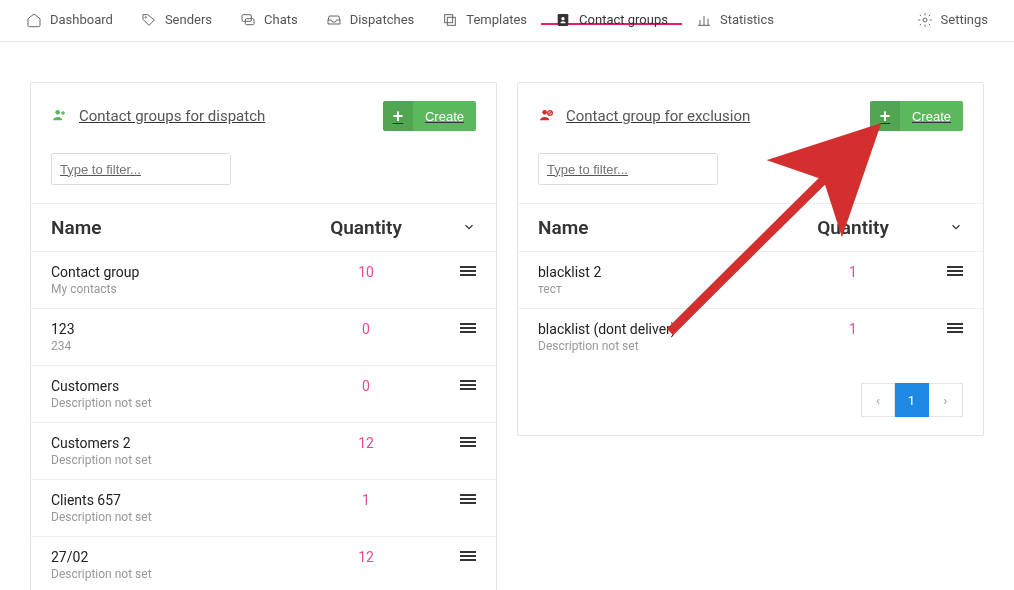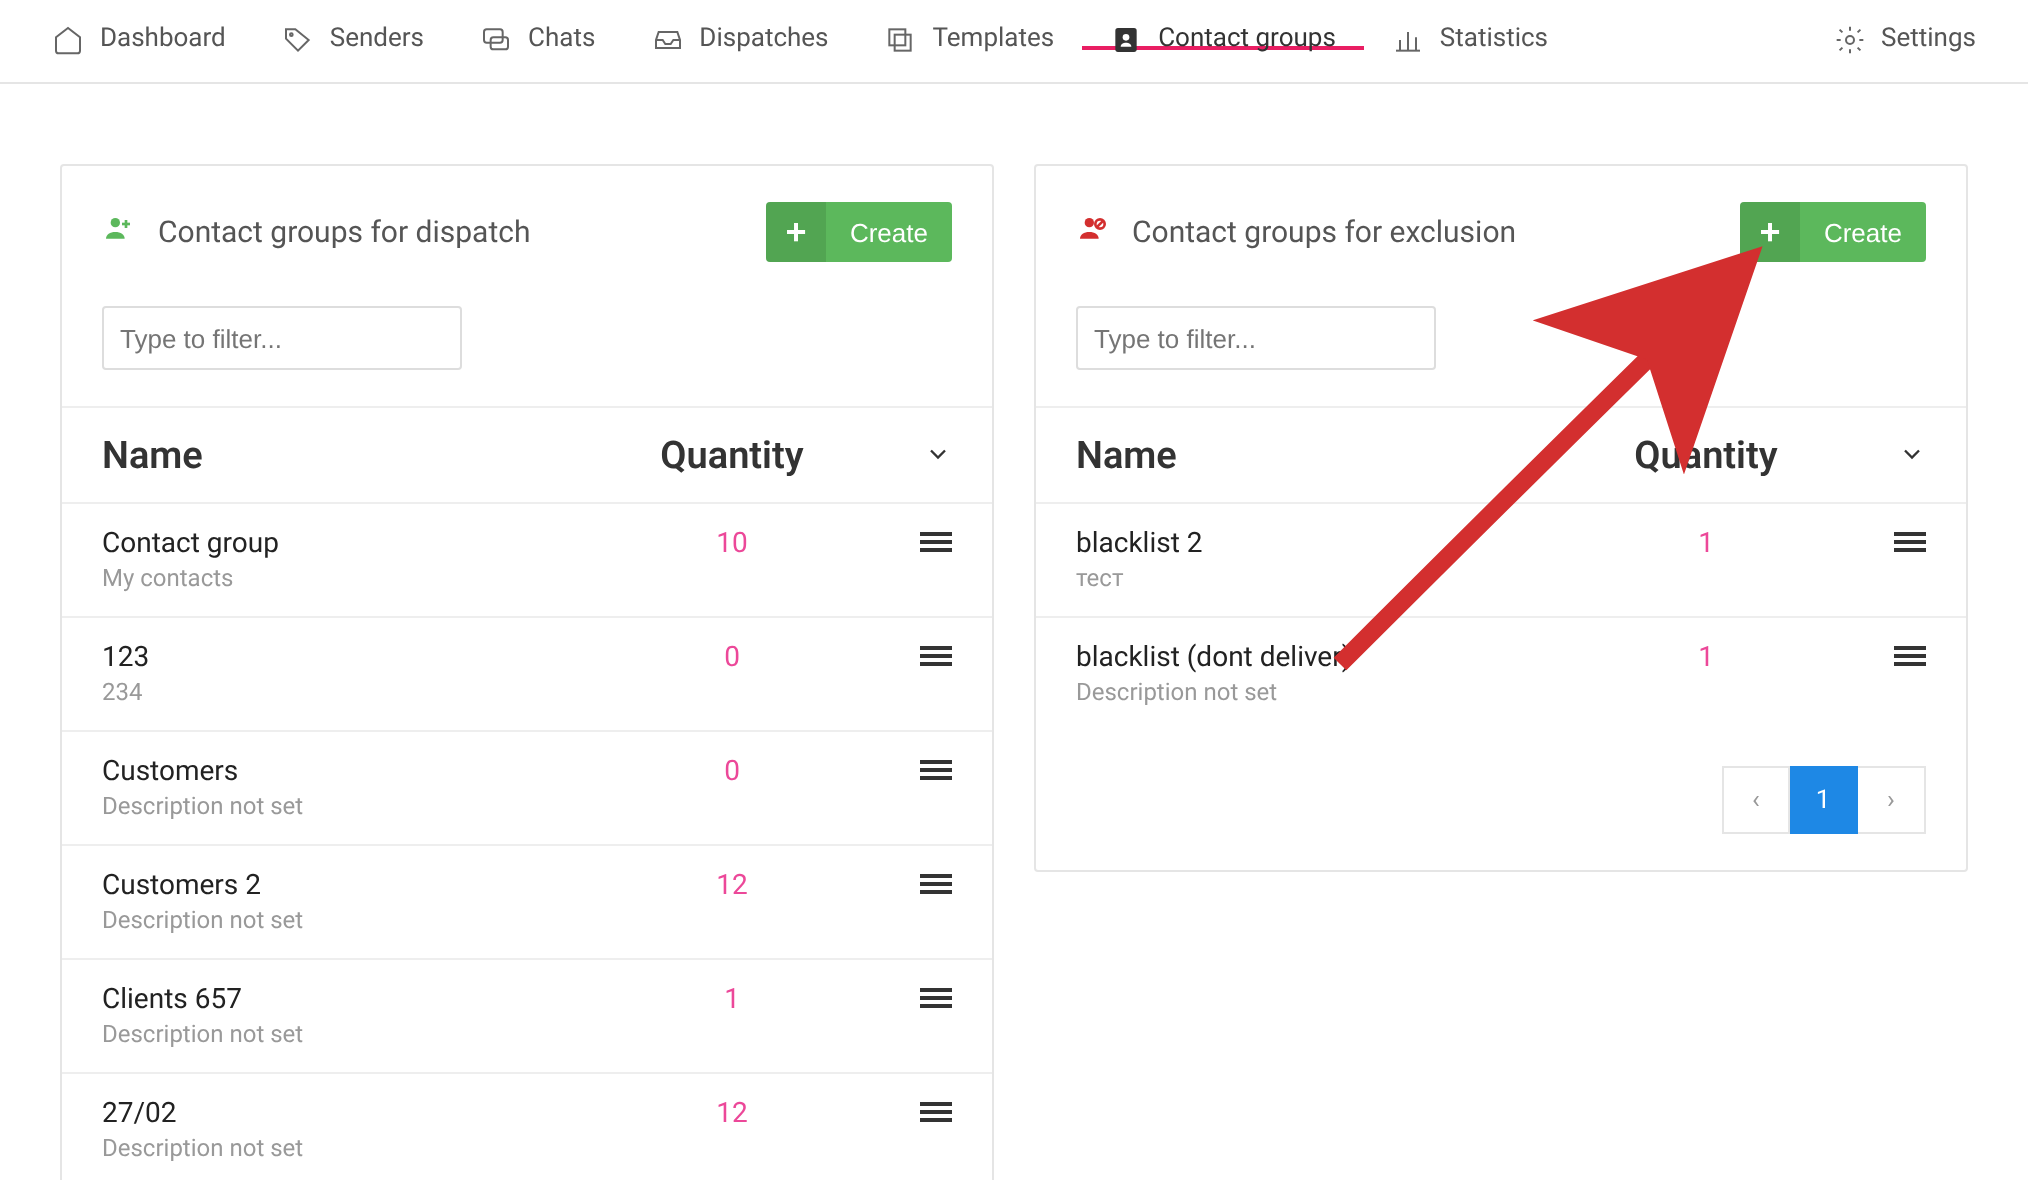--- a/index.html
+++ b/index.html
@@ -47,20 +47,21 @@
     flex: 1;
     border: 1px solid #e5e5e5;
     border-radius: 2px;
     background: #fff;
   }
   .panel-header {
     display: flex;
     align-items: center;
     padding: 18px 20px 12px 20px;
     gap: 12px;
+    text-decoration: underline;
   }
   .panel-header .icon-wrap svg { width: 16px; height: 16px; }
   .panel-title {
     font-size: 15px;
     color: #555;
     flex: 1;
   }
   .create-btn {
     display: flex;
     align-items: center;
@@ -94,20 +95,21 @@
     align-items: center;
     padding: 0 8px;
   }
   .filter-input input {
     flex: 1;
     border: none;
     outline: none;
     font-size: 13px;
     color: #555;
     background: transparent;
+    text-decoration: underline;
   }
   .filter-input svg { width: 14px; height: 14px; stroke: #999; fill: none; stroke-width: 2; }
   
   .tbl-head {
     display: flex;
     align-items: center;
     padding: 12px 20px;
     border-top: 1px solid #eee;
     border-bottom: 1px solid #eee;
     font-weight: 600;
@@ -327,21 +329,21 @@
   <div class="panel">
     <div class="panel-header">
       <span class="icon-wrap">
         <svg viewBox="0 0 24 24">
             <circle cx="10" cy="8" r="3.5" fill="#d32f2f"></circle>
             <path d="M3 20c0-3 3-5 7-5s7 2 7 5" fill="#d32f2f"></path>
             <circle cx="18" cy="9" r="3.5" fill="none" stroke="#d32f2f" stroke-width="2"></circle>
             <line x1="15.5" y1="11.5" x2="20.5" y2="6.5" stroke="#d32f2f" stroke-width="2"></line>
           </svg>
       </span>
-      <span class="panel-title">Contact groups for exclusion</span>
+      <span class="panel-title">Contact group for exclusion</span>
       <button class="create-btn">
         <span class="plus">+</span>
         <span class="lbl">Create</span>
       </button>
     </div>
     <div class="filter-wrap">
       <div class="filter-input">
         <input type="text" placeholder="Type to filter..." style="">
         <svg viewBox="0 0 24 24">
             <circle cx="10" cy="10" r="6"></circle>

